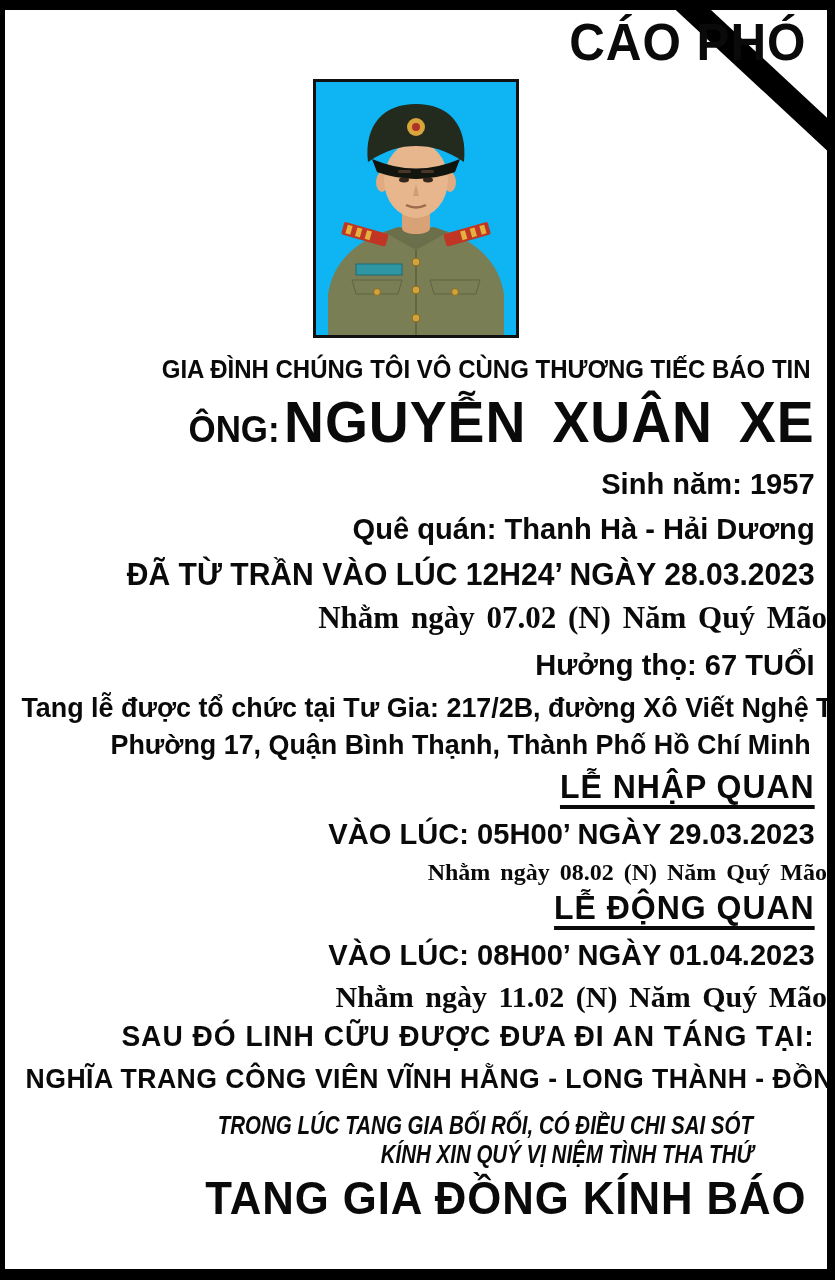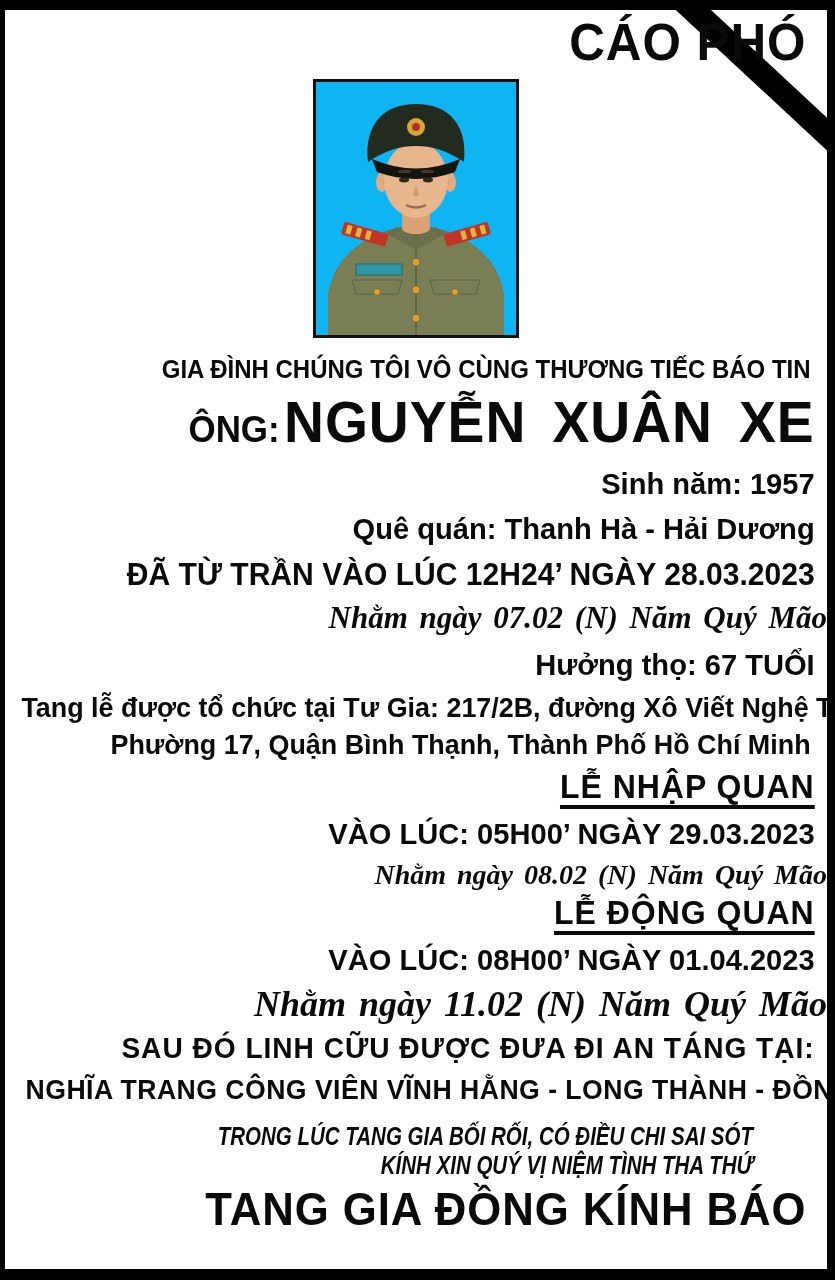--- a/index.html
+++ b/index.html
@@ -25,21 +25,21 @@
     display:block;margin:8px auto 0 auto;width:200px;height:253px;
     border:3px solid #111;background:#0fb4f2;
   }
   .t-intro{margin-top:17px;font-size:25px;font-weight:bold;transform:scaleX(0.96);line-height:1.15;}
   .t-nameline{margin-top:6px;line-height:1.15;font-weight:bold;transform:scaleX(0.97);}
   .t-honorific{font-size:36px;letter-spacing:0px;}
   .t-name{font-size:57px;letter-spacing:1px;word-spacing:10px;}
   .t-b30{margin-top:12px;font-size:30px;font-weight:bold;line-height:1.15;transform:scaleX(0.97);}
   .t-b31{margin-top:11px;font-size:31px;font-weight:bold;line-height:1.15;transform:scaleX(0.97);}
   .t-lunar{
-    margin-top:7px;font-size:31px;font-weight:bold;font-style:italic;
+    margin-top:7px;font-size:31px;font-weight:bold;
     font-family:"Liberation Serif", serif;line-height:1.15;word-spacing:4px;
   }
   .t-venue{margin-top:9px;font-size:28px;font-weight:bold;line-height:1.18;transform:scaleX(0.96);}
   .t-venue2{margin-top:4px;font-size:28px;font-weight:bold;line-height:1.18;transform:scaleX(0.96);}
   .t-ceremony{
     margin-top:7px;font-size:33px;font-weight:bold;line-height:1.15;
     text-decoration:underline;text-decoration-thickness:4px;text-underline-offset:7px;
     letter-spacing:1px;transform:scaleX(0.97);
   }
   .t-time{margin-top:11px;font-size:30px;font-weight:bold;line-height:1.15;transform:scaleX(0.97);}
@@ -128,25 +128,25 @@
   <div class="t t-b30" style="margin-top:10px">Quê quán: Thanh Hà - Hải Dương</div>
   <div class="t t-b31">ĐÃ TỪ TRẦN VÀO LÚC 12H24’ NGÀY 28.03.2023</div>
   <div class="t t-lunar">Nhằm ngày 07.02 (N) Năm Quý Mão</div>
   <div class="t t-b30">Hưởng thọ: 67 TUỔI</div>
 
   <div class="t t-venue">Tang lễ được tổ chức tại Tư Gia: 217/2B, đường Xô Viết Nghệ Tĩnh</div>
   <div class="t t-venue2">Phường 17, Quận Bình Thạnh, Thành Phố Hồ Chí Minh</div>
 
   <div class="t t-ceremony">LỄ NHẬP QUAN</div>
   <div class="t t-time">VÀO LÚC: 05H00’ NGÀY 29.03.2023</div>
-  <div class="t t-lunar" style="font-size:28px">Nhằm ngày 08.02 (N) Năm Quý Mão</div>
+  <div class="t t-lunar" style="font-size:24px">Nhằm ngày 08.02 (N) Năm Quý Mão</div>
 
   <div class="t t-ceremony" style="margin-top:3px">LỄ ĐỘNG QUAN</div>
   <div class="t t-time">VÀO LÚC: 08H00’ NGÀY 01.04.2023</div>
-  <div class="t t-lunar" style="font-size:36px">Nhằm ngày 11.02 (N) Năm Quý Mão</div>
+  <div class="t t-lunar" style="font-size:30px">Nhằm ngày 11.02 (N) Năm Quý Mão</div>
 
   <div class="t t-burial-intro">SAU ĐÓ LINH CỮU ĐƯỢC ĐƯA ĐI AN TÁNG TẠI:</div>
   <div class="t t-burial-place">NGHĨA TRANG CÔNG VIÊN VĨNH HẰNG - LONG THÀNH - ĐỒNG NAI</div>
 
   <div class="t t-apology1">TRONG LÚC TANG GIA BỐI RỐI, CÓ ĐIỀU CHI SAI SÓT</div>
   <div class="t t-apology2">KÍNH XIN QUÝ VỊ NIỆM TÌNH THA THỨ</div>
 
   <div class="t t-closing">TANG GIA ĐỒNG KÍNH BÁO</div>
 
 </div>

